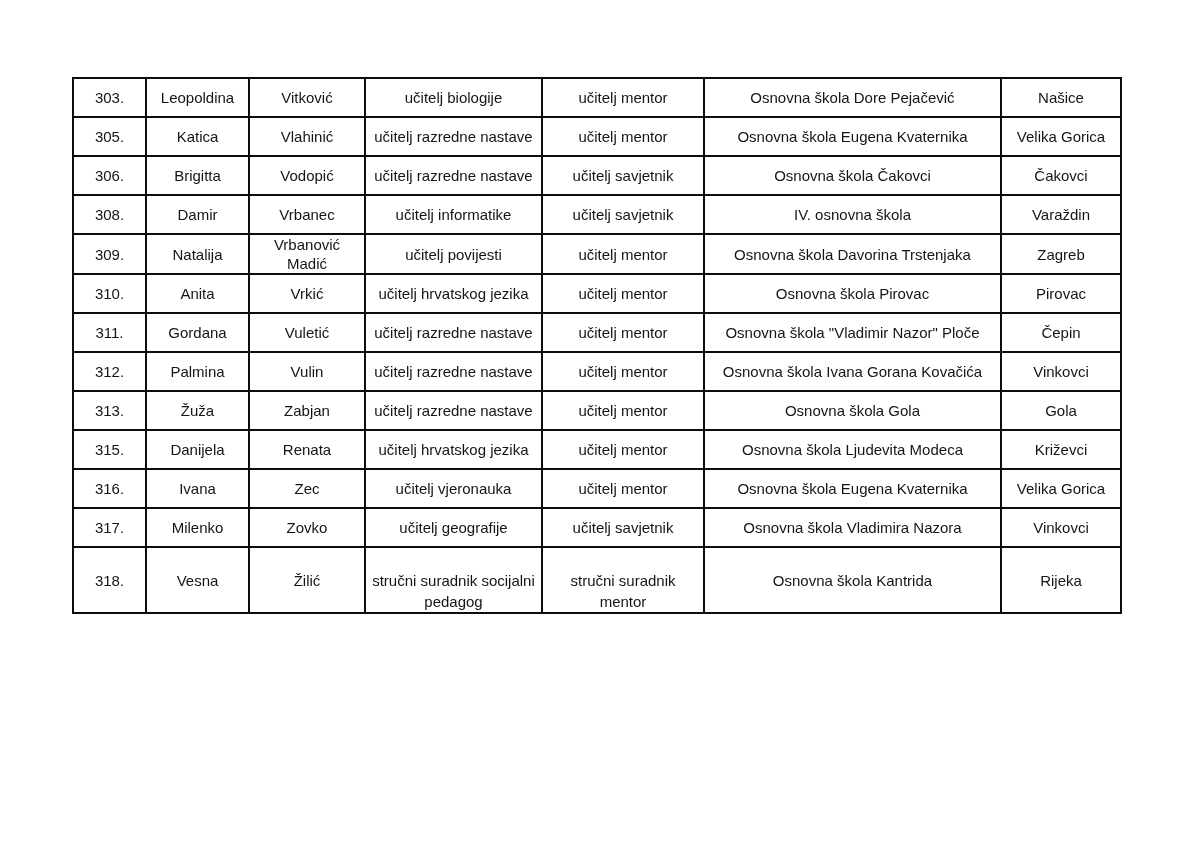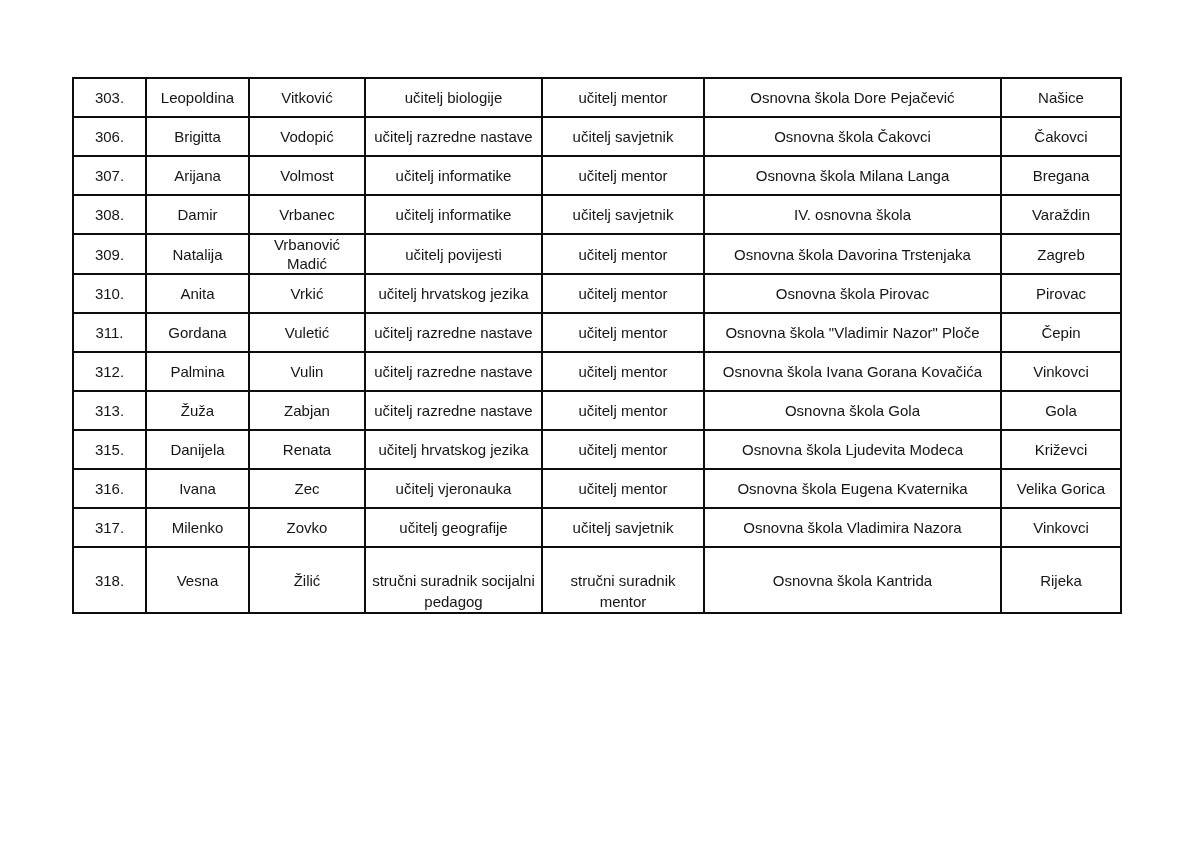--- a/index.html
+++ b/index.html
@@ -59,36 +59,36 @@
         <tr>
           <td>303.</td>
           <td>Leopoldina</td>
           <td>Vitković</td>
           <td>učitelj biologije</td>
           <td>učitelj mentor</td>
           <td>Osnovna škola Dore Pejačević</td>
           <td>Našice</td>
         </tr>
         <tr>
+          <td>305.</td>
+          <td>Katica</td>
+          <td>Vlahinić</td>
+          <td>učitelj razredne nastave</td>
+          <td>učitelj mentor</td>
+          <td>Osnovna škola Eugena Kvaternika</td>
+          <td>Velika Gorica</td>
+        </tr>
+        <tr>
           <td>306.</td>
           <td>Brigitta</td>
           <td>Vodopić</td>
           <td>učitelj razredne nastave</td>
           <td>učitelj savjetnik</td>
           <td>Osnovna škola Čakovci</td>
           <td>Čakovci</td>
-        </tr>
-        <tr>
-          <td>307.</td>
-          <td>Arijana</td>
-          <td>Volmost</td>
-          <td>učitelj informatike</td>
-          <td>učitelj mentor</td>
-          <td>Osnovna škola Milana Langa</td>
-          <td>Bregana</td>
         </tr>
         <tr>
           <td>308.</td>
           <td>Damir</td>
           <td>Vrbanec</td>
           <td>učitelj informatike</td>
           <td>učitelj savjetnik</td>
           <td>IV. osnovna škola</td>
           <td>Varaždin</td>
         </tr>

